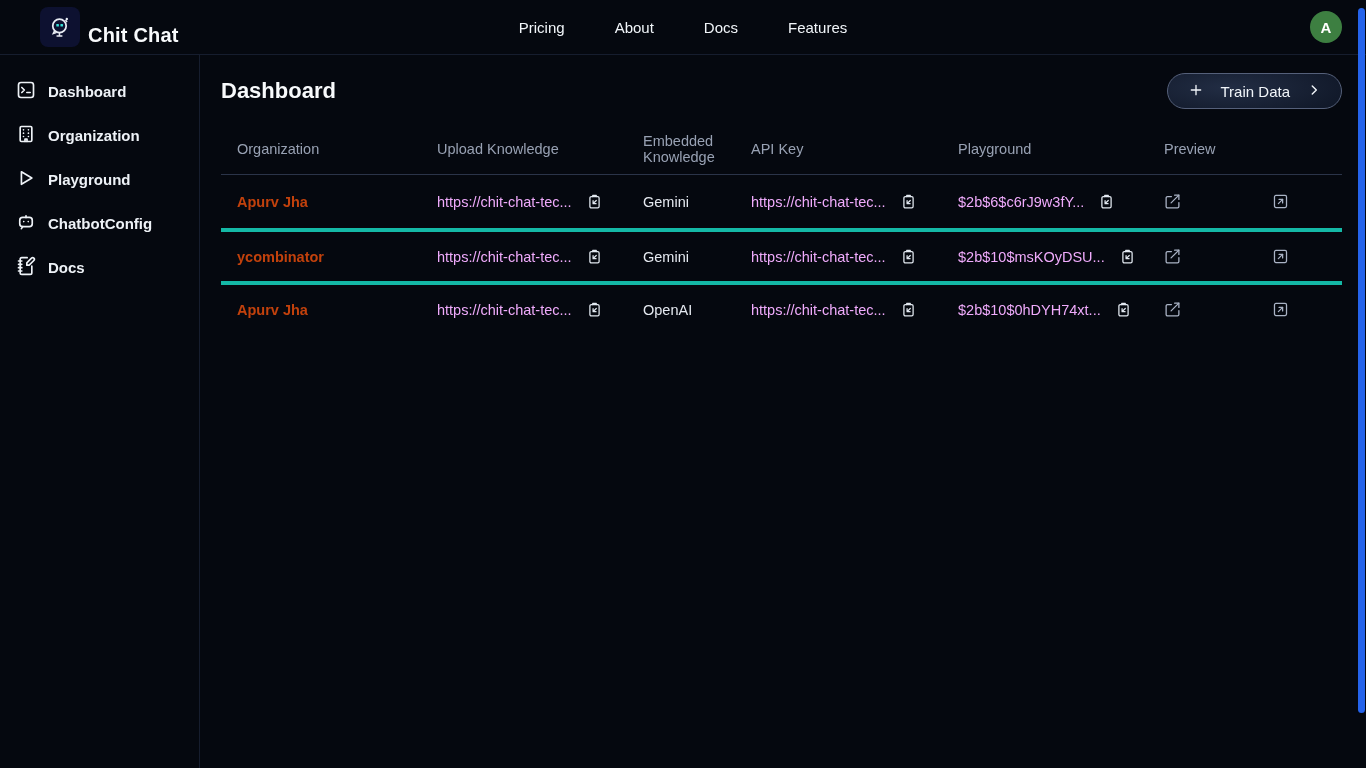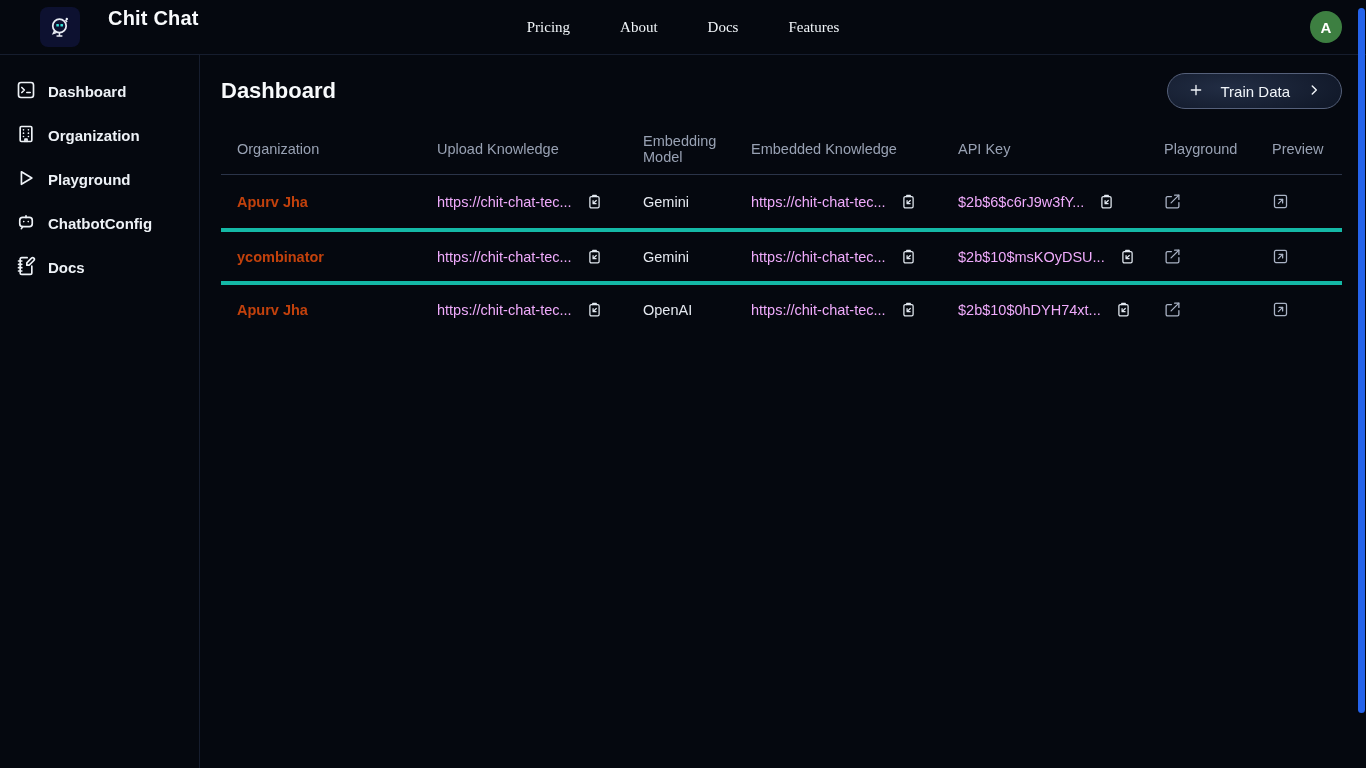--- a/index.html
+++ b/index.html
@@ -13,30 +13,30 @@
 
   
   .navbar {
     height: 55px;
     display: flex; align-items: center;
     background: #05080f;
     border-bottom: 1px solid #161d2e;
     padding: 0 24px 0 40px;
     position: relative;
   }
-  .brand { display: flex; align-items: flex-start; gap: 28px; }
+  .brand { display: flex; align-items: flex-end; gap: 8px; }
   .logo-box {
     width: 40px; height: 40px; border-radius: 8px;
     background: #0d1130;
     display: flex; align-items: center; justify-content: center;
   }
   .brand-title { font-size: 20px; font-weight: 700; color: #f8fafc; letter-spacing: .2px; }
   .nav-links {
     position: absolute; left: 50%; transform: translateX(-50%);
-    display: flex; gap: 50px; font-family: Liberation Serif, serif;
+    display: flex; gap: 50px;
   }
   .nav-link { font-size: 15px; color: #f1f5f9; text-decoration: none; cursor: pointer; }
   .avatar {
     margin-left: auto;
     width: 32px; height: 32px; border-radius: 50%;
     background: #3d7f41;
     color: #ffffff; font-size: 15px; font-weight: 600;
     display: flex; align-items: center; justify-content: center;
     cursor: pointer;
   }
@@ -219,21 +219,20 @@
           </svg>
         </span>
       </button>
     </div>
 
     <div class="table">
 
       <div class="t-row t-head">
         <div class="cell">Organization</div>
         <div class="cell">Upload Knowledge</div>
-        <div class="cell">Embedding Model</div>
         <div class="cell">Embedded Knowledge</div>
         <div class="cell">API Key</div>
         <div class="cell">Playground</div>
         <div class="cell">Preview</div>
       </div>
 
       <div class="t-body">
 
         <div class="t-row">
           <div class="cell org-cell">Apurv Jha</div>

